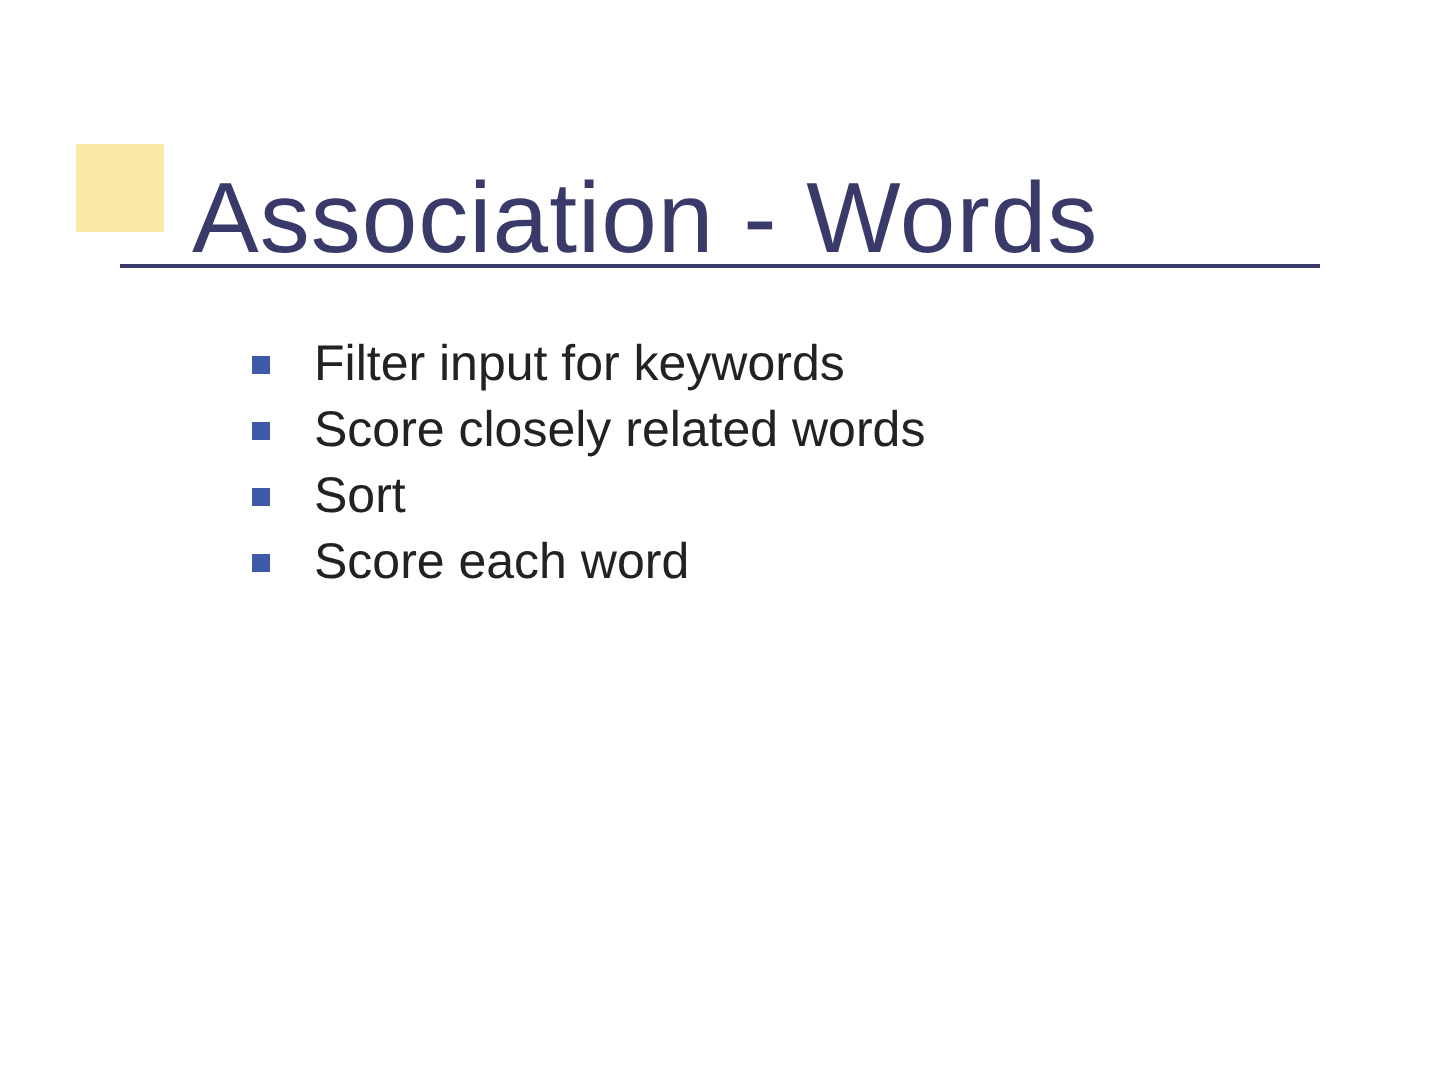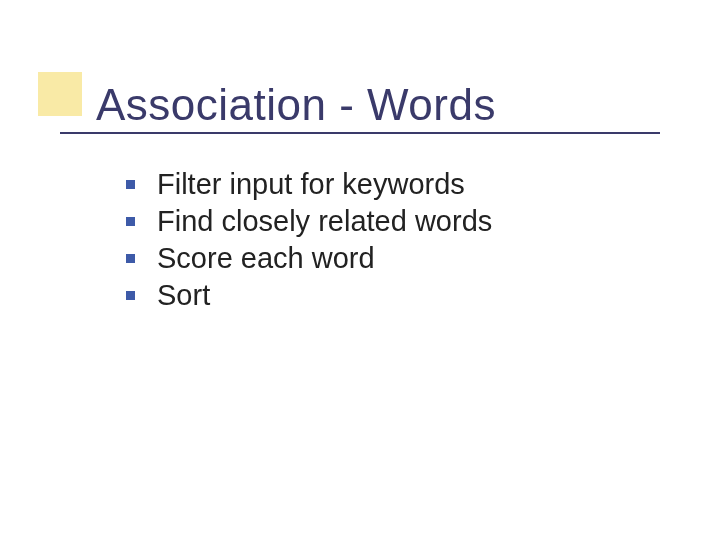--- a/index.html
+++ b/index.html
@@ -22,21 +22,21 @@
     top: 72px;
     width: 44px;
     height: 44px;
     background: #f3d54e;
     opacity: 0.5;
   }
   .title {
     position: absolute;
     left: 96px;
     top: 80px;
-    font-size: 44px;
+    font-size: 50px;
     color: #3a3a6a;
     font-family: Verdana, Geneva, sans-serif;
     letter-spacing: 0.5px;
   }
   .title-underline {
     position: absolute;
     left: 60px;
     top: 132px;
     width: 600px;
     height: 2px;
@@ -53,44 +53,44 @@
     margin-bottom: 4px;
   }
   .bullet-square {
     width: 9px;
     height: 9px;
     background: #3d5aa8;
     margin-right: 22px;
     flex-shrink: 0;
   }
   .bullet-text {
-    font-size: 29px;
+    font-size: 25px;
     color: #222;
     font-family: Verdana, Geneva, sans-serif;
   }
 </style>
 </head>
 <body>
 
 <div class="slide">
   <div class="accent-block"></div>
   <div class="title">Association - Words</div>
   <div class="title-underline"></div>
 
   <div class="bullets">
     <div class="bullet-row">
       <div class="bullet-square"></div>
       <div class="bullet-text">Filter input for keywords</div>
     </div>
     <div class="bullet-row">
       <div class="bullet-square"></div>
-      <div class="bullet-text">Find closely related words</div>
+      <div class="bullet-text">Score closely related words</div>
+    </div>
+    <div class="bullet-row">
+      <div class="bullet-square"></div>
+      <div class="bullet-text">Sort</div>
     </div>
     <div class="bullet-row">
       <div class="bullet-square"></div>
       <div class="bullet-text">Score each word</div>
     </div>
-    <div class="bullet-row">
-      <div class="bullet-square"></div>
-      <div class="bullet-text">Sort</div>
-    </div>
   </div>
 </div>
 
 </body></html>

